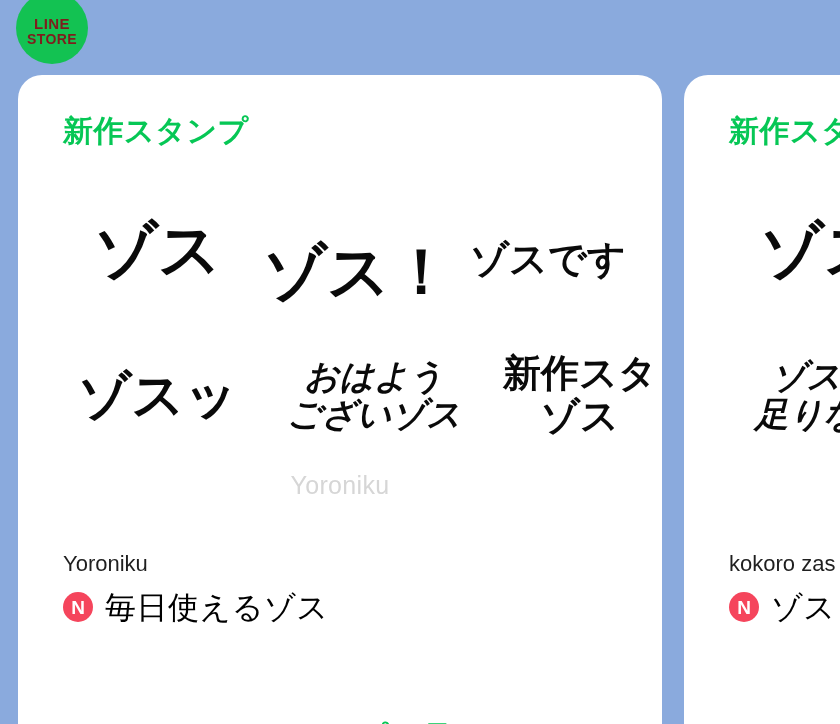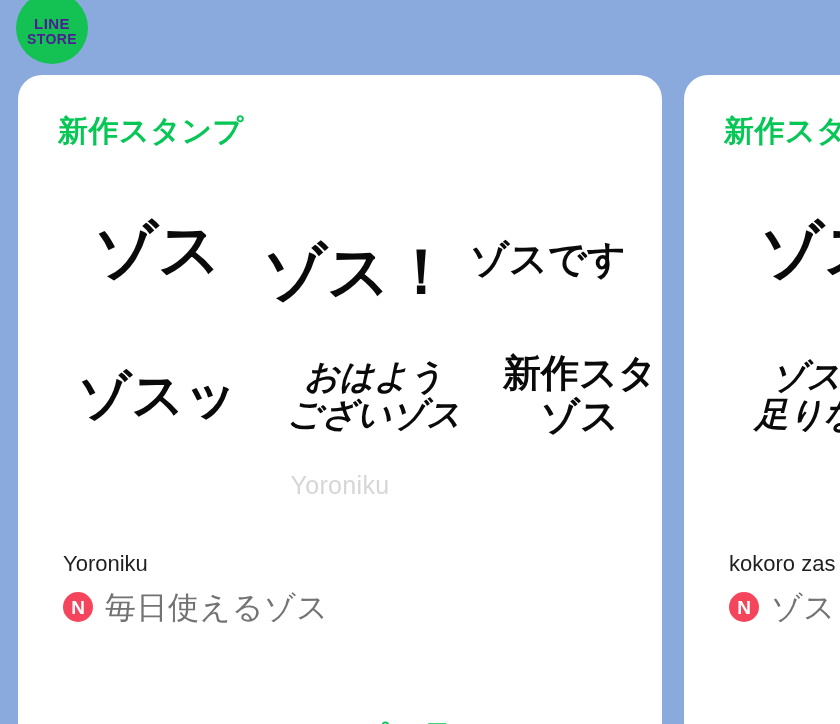--- a/index.html
+++ b/index.html
@@ -27,21 +27,21 @@
     background: #13c252;
     display: flex;
     flex-direction: column;
     align-items: center;
     justify-content: center;
     line-height: 1.02;
     z-index: 5;
   }
   #store-logo .logo-line,
   #store-logo .logo-store {
-    color: #4c1d95;
+    color: #7f1d1d;
     font-weight: bold;
     letter-spacing: 0.4px;
     text-align: center;
   }
   #store-logo .logo-line { font-size: 15px; margin-top: 6px; }
   #store-logo .logo-store { font-size: 14px; }
 
   
   #carousel {
     position: absolute;
@@ -67,20 +67,21 @@
     overflow: hidden;
   }
 
   .card-heading {
     color: #06c755;
     font-size: 30px;
     font-weight: bold;
     letter-spacing: 0.5px;
     line-height: 1.2;
     margin-top: 8px;
+    margin-left: 5px;
     white-space: nowrap;
   }
 
   
   .preview-area {
     position: relative;
     margin-top: 26px;
     height: 345px;
   }
 
@@ -161,21 +162,21 @@
     font-size: 19px;
     font-weight: bold;
     display: flex;
     align-items: center;
     justify-content: center;
     line-height: 1;
   }
 
   .sticker-title {
     font-size: 31px;
-    color: #737373;
+    color: #000000;
     letter-spacing: 0.5px;
     line-height: 1.2;
   }
 
   
   .card-cta {
     margin-top: auto;
     margin-bottom: 10px;
     text-align: center;
     color: #06c755;

